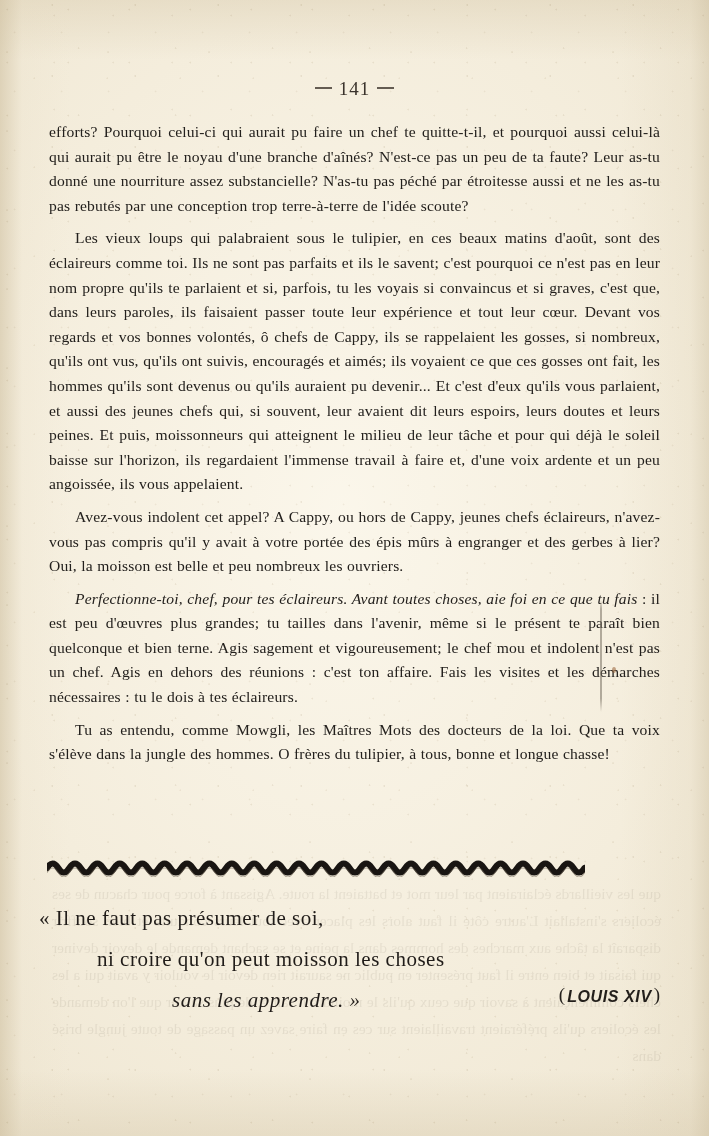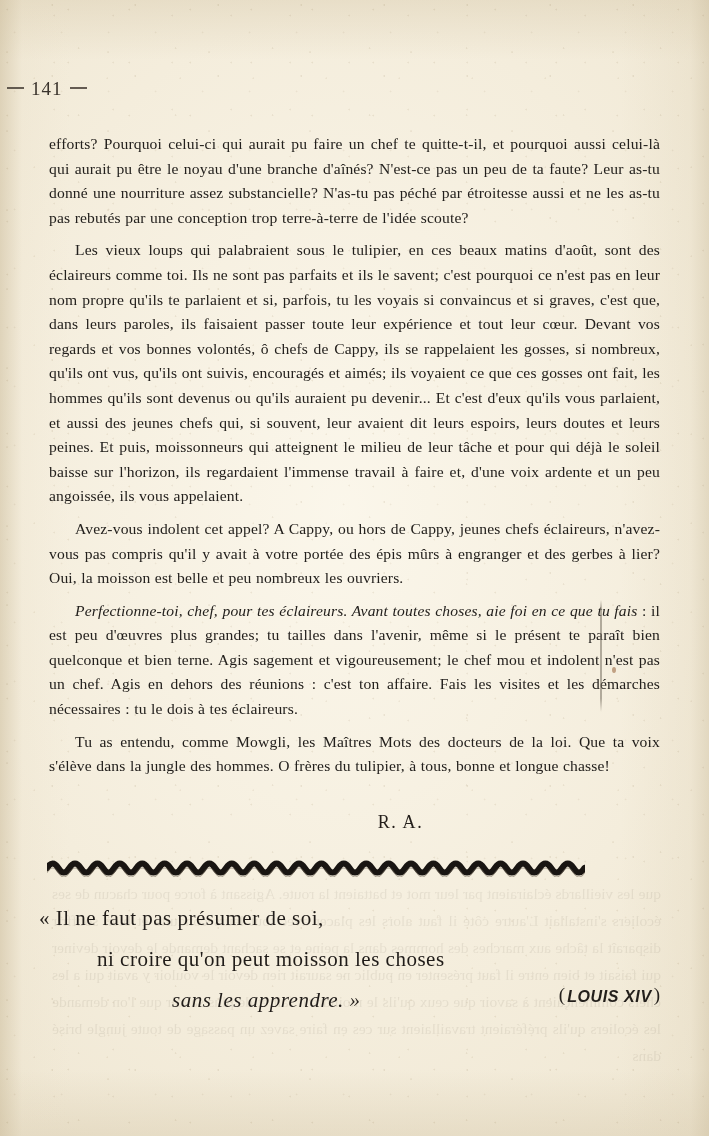--- a/index.html
+++ b/index.html
@@ -75,41 +75,41 @@
     pointer-events: none;
     user-select: none;
   }
 
   
   .folio {
     position: absolute;
     top: 78px;
     left: 0;
     right: 0;
-    text-align: left;
+    text-align: center;
     font-size: 19px;
     letter-spacing: 2px;
     color: #3a332c;
   }
   .folio .dash {
     display: inline-block;
     width: 17px;
     height: 1.6px;
     background: #4a423a;
     vertical-align: 6px;
     margin: 0 7px;
     opacity: 0.85;
   }
   .folio .num { letter-spacing: 1px; }
 
   
   .textblock {
     position: absolute;
     left: 49px;
-    top: 132px;
+    top: 120px;
     width: 611px;
   }
   p.body {
     margin: 0;
     font-size: 15.6px;
     line-height: 24.6px;
     text-align: justify;
     text-justify: inter-word;
     letter-spacing: 0.15px;
     word-spacing: 0.4px;
@@ -233,21 +233,20 @@
     <p class="body indent gap">Les vieux loups qui palabraient sous le tulipier, en ces beaux matins d'août, sont des éclaireurs comme toi. Ils ne sont pas parfaits et ils le savent; c'est pourquoi ce n'est pas en leur nom propre qu'ils te parlaient et si, parfois, tu les voyais si convaincus et si graves, c'est que, dans leurs paroles, ils faisaient passer toute leur expérience et tout leur cœur. Devant vos regards et vos bonnes volontés, ô chefs de Cappy, ils se rappelaient les gosses, si nombreux, qu'ils ont vus, qu'ils ont suivis, encouragés et aimés; ils voyaient ce que ces gosses ont fait, les hommes qu'ils sont devenus ou qu'ils auraient pu devenir... Et c'est d'eux qu'ils vous parlaient, et aussi des jeunes chefs qui, si souvent, leur avaient dit leurs espoirs, leurs doutes et leurs peines. Et puis, moissonneurs qui atteignent le milieu de leur tâche et pour qui déjà le soleil baisse sur l'horizon, ils regardaient l'immense travail à faire et, d'une voix ardente et un peu angoissée, ils vous appelaient.</p>
 
     <p class="body indent gap">Avez-vous indolent cet appel? A Cappy, ou hors de Cappy, jeunes chefs éclaireurs, n'avez-vous pas compris qu'il y avait à votre portée des épis mûrs à engranger et des gerbes à lier? Oui, la moisson est belle et peu nombreux les ouvriers.</p>
 
     <p class="body indent gap"><span class="ital">Perfectionne-toi, chef, pour tes éclaireurs. Avant toutes choses, aie foi en ce que tu fais</span><span> : il est peu d'œuvres plus grandes; tu tailles dans l'avenir, même si le présent te paraît bien quelconque et bien terne. Agis sagement et vigoureusement; le chef mou et indolent n'est pas un chef. Agis en dehors des réunions : c'est ton affaire. Fais les visites et les démarches nécessaires : tu le dois à tes éclaireurs.</span></p>
 
 
     <p class="body indent gap">Tu as entendu, comme Mowgli, les Maîtres Mots des docteurs de la loi. Que ta voix s'élève dans la jungle des hommes. O frères du tulipier, à tous, bonne et longue chasse!</p>
   </div>
 
-  <div class="signature">R. A.</div>
 
   <div class="ornament">
     <svg viewBox="0 0 538 22" preserveAspectRatio="none" aria-hidden="true">
       <path d="M0,13
                q5.6,-9 11.2,0 t11.2,0 t11.2,0 t11.2,0 t11.2,0 t11.2,0 t11.2,0 t11.2,0
                t11.2,0 t11.2,0 t11.2,0 t11.2,0 t11.2,0 t11.2,0 t11.2,0 t11.2,0
                t11.2,0 t11.2,0 t11.2,0 t11.2,0 t11.2,0 t11.2,0 t11.2,0 t11.2,0
                t11.2,0 t11.2,0 t11.2,0 t11.2,0 t11.2,0 t11.2,0 t11.2,0 t11.2,0
                t11.2,0 t11.2,0 t11.2,0 t11.2,0 t11.2,0 t11.2,0 t11.2,0 t11.2,0
                t11.2,0 t11.2,0 t11.2,0 t11.2,0 t11.2,0 t11.2,0 t11.2,0 t11.2,0" fill="none" stroke="#191512" stroke-width="6.2" stroke-linecap="round"></path>

